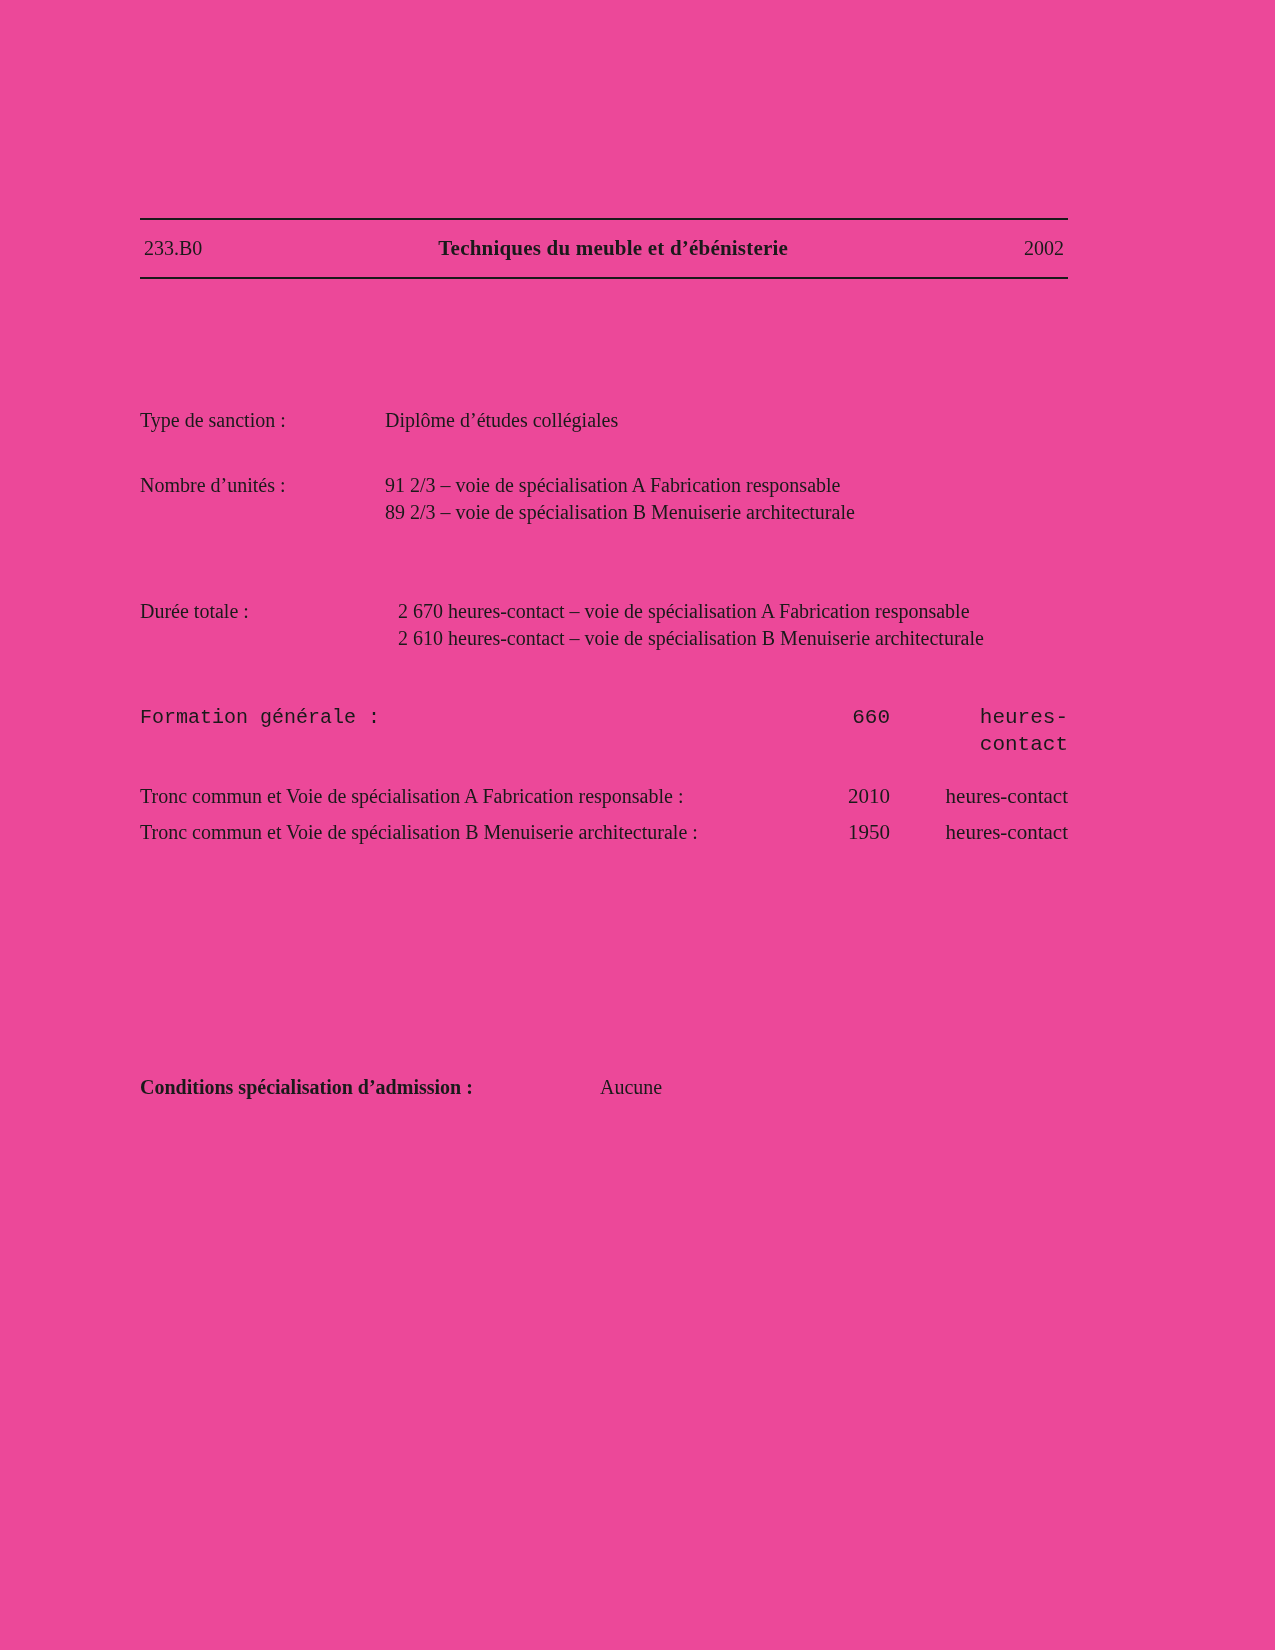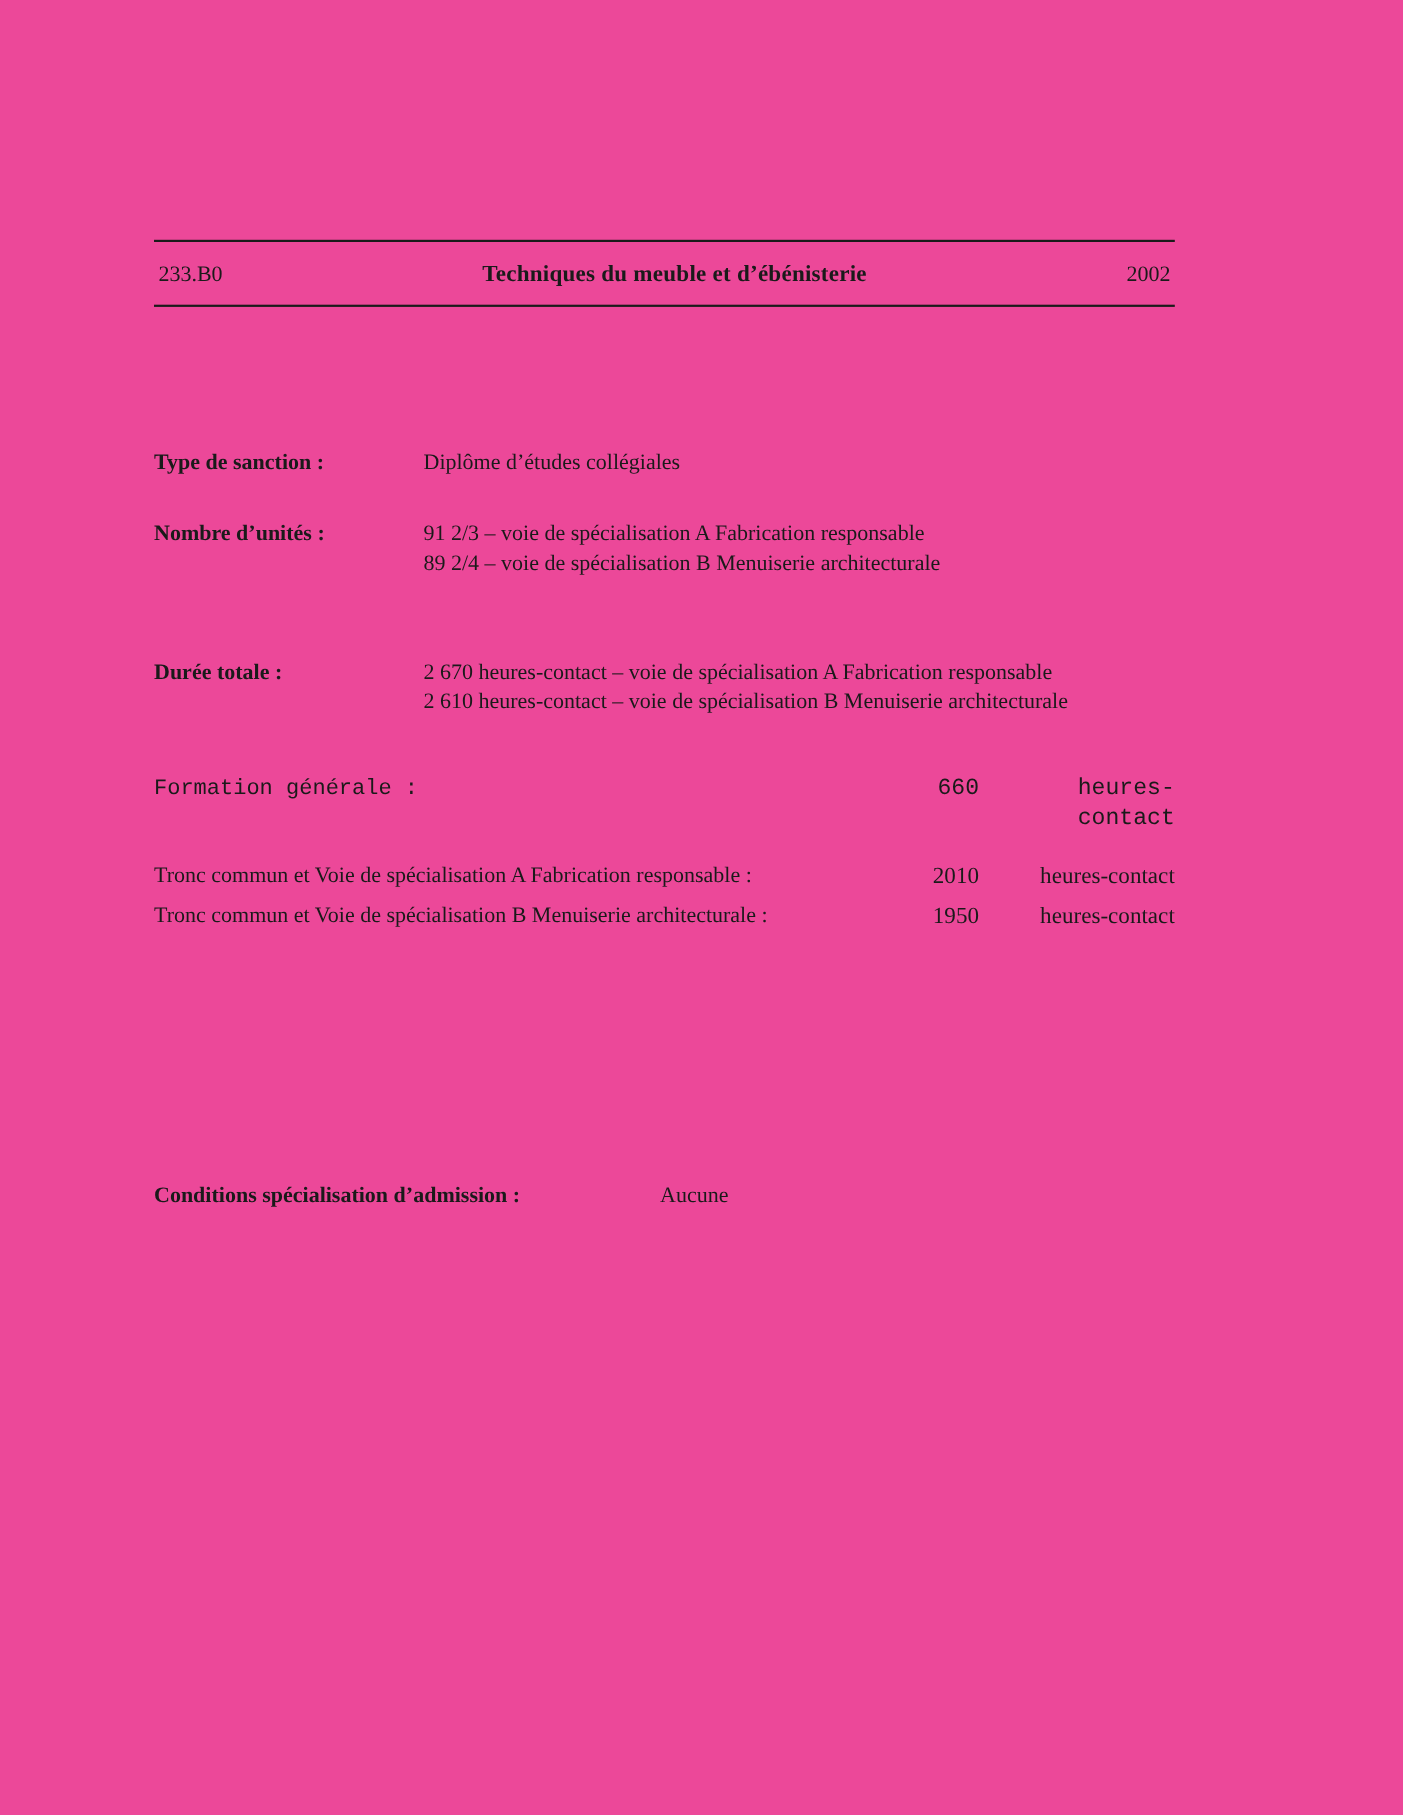--- a/index.html
+++ b/index.html
@@ -41,25 +41,25 @@
   .header-band .year {
     font-size: 20px;
   }
 
   .field-row {
     display: grid;
     grid-template-columns: 245px 1fr;
     line-height: 27px;
   }
   .field-label {
-    font-weight: bold;
+    font-weight: normal;
   }
   .row-sanction { margin-top: 128px; }
   .row-unites   { margin-top: 38px; }
-  .row-duree    { margin-top: 72px; }
+  .row-duree    { margin-top: 72px; gap: 13px; }
 
   .hours-section { margin-top: 52px; }
   .hours-row {
     display: grid;
     grid-template-columns: 620px 130px 178px;
     line-height: 27px;
     margin-top: 25px;
     align-items: start;
   }
   .hours-row:first-child { margin-top: 0; font-family: Liberation Mono, monospace; }
@@ -96,21 +96,21 @@
 
     <div class="field-row row-sanction">
       <div class="field-label">Type de sanction :</div>
       <div class="field-value">Diplôme d’études collégiales</div>
     </div>
 
     <div class="field-row row-unites">
       <div class="field-label">Nombre d’unités :</div>
       <div class="field-value">
         <div>91 2/3 – voie de spécialisation A  Fabrication responsable</div>
-        <div>89 2/4 – voie de spécialisation B  Menuiserie architecturale</div>
+        <div>89 2/3 – voie de spécialisation B  Menuiserie architecturale</div>
       </div>
     </div>
 
     <div class="field-row row-duree">
       <div class="field-label">Durée totale :</div>
       <div class="field-value">
         <div>2 670 heures-contact – voie de spécialisation A  Fabrication responsable</div>
         <div>2 610 heures-contact – voie de spécialisation B  Menuiserie architecturale</div>
       </div>
     </div>

